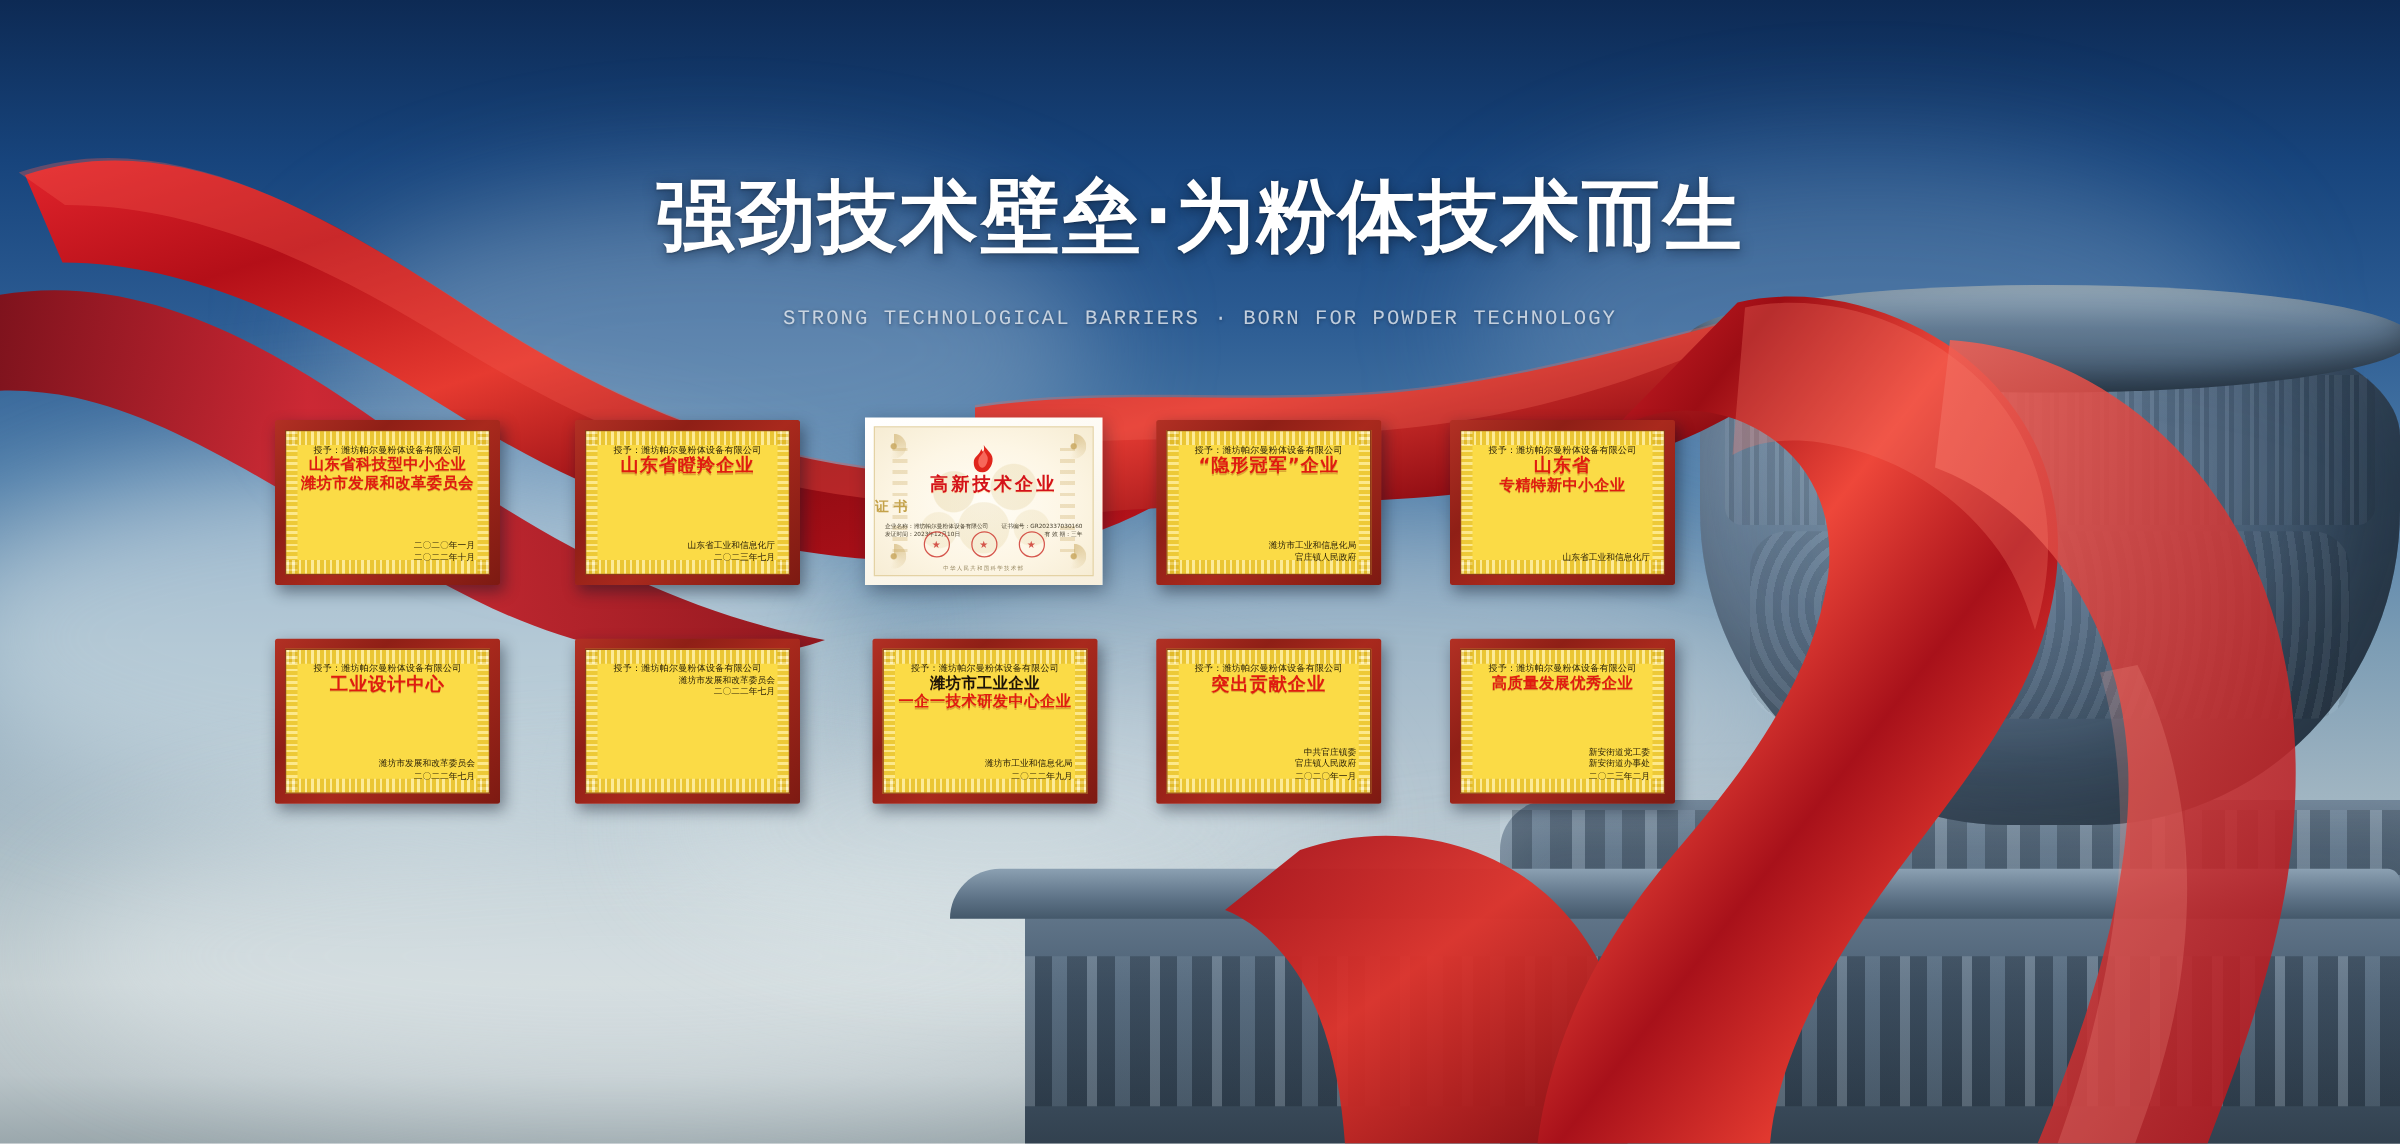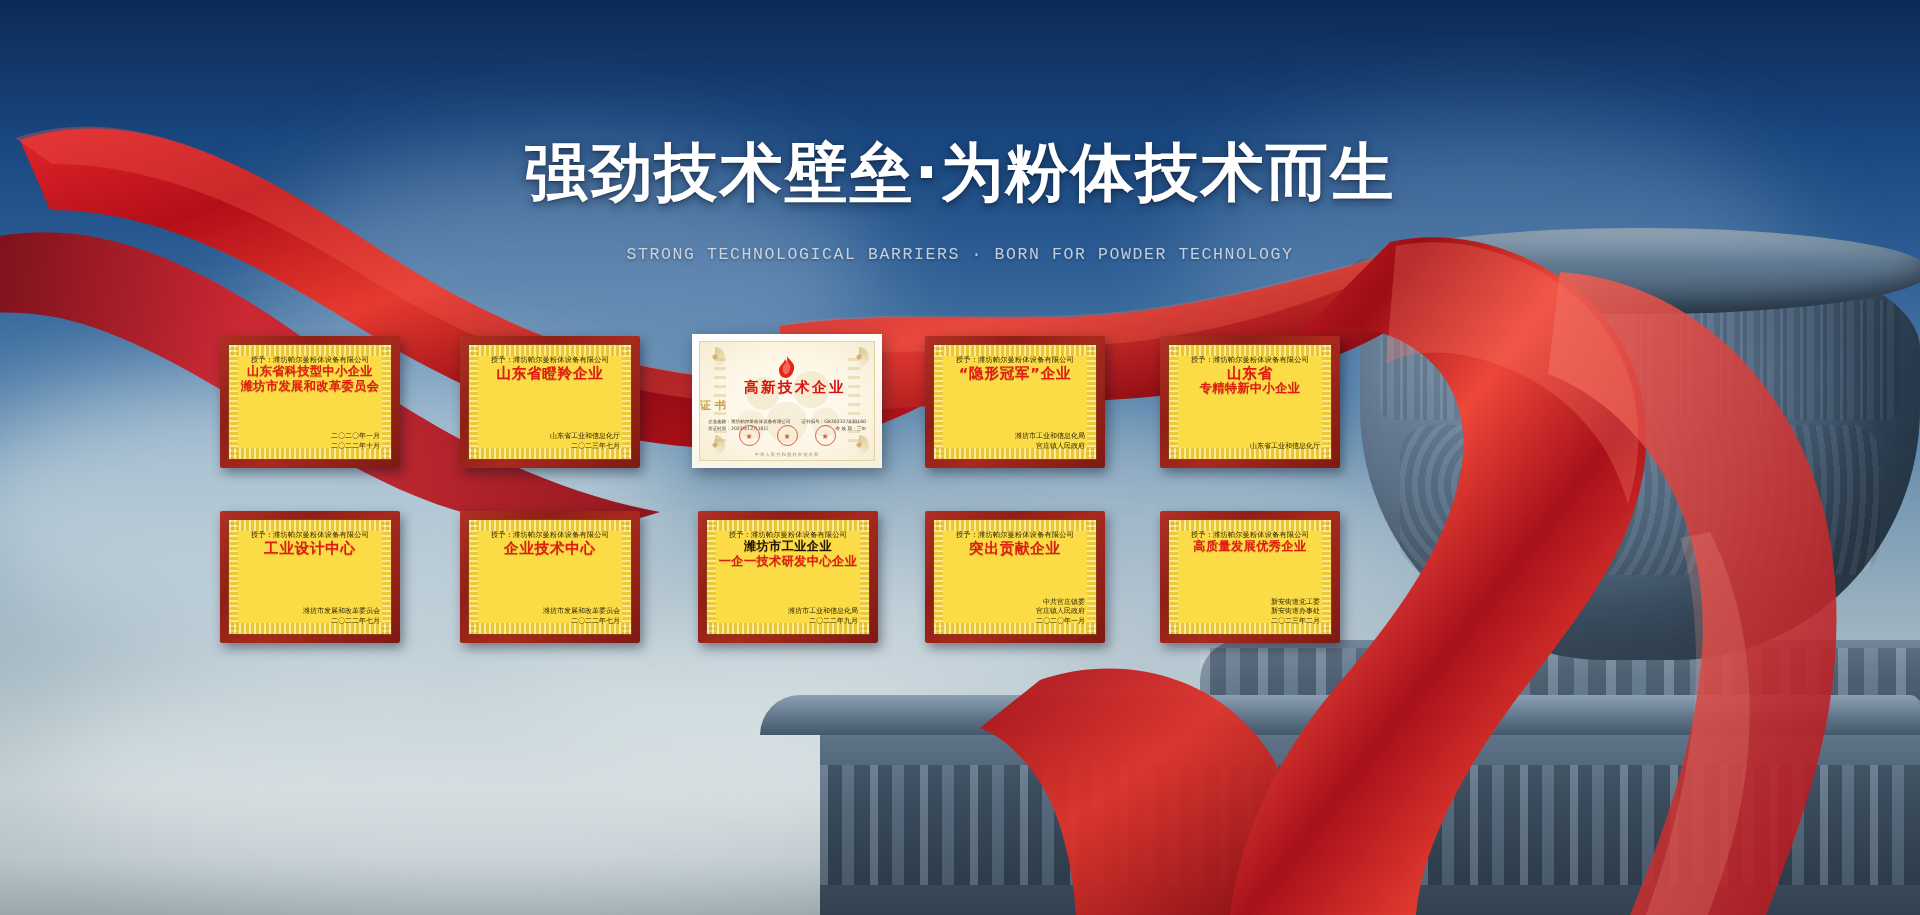--- a/index.html
+++ b/index.html
@@ -586,23 +586,20 @@
             <div>二〇二二年七月</div>
           </div>
         </div>
       </div>
 
       <div class="plaque" style="left:460px;">
         <div class="inner">
           <div class="edgeL"></div>
           <div class="edgeR"></div>
           <div class="p-award">授予：潍坊帕尔曼粉体设备有限公司</div>
-          <div class="p-title">
-            <div class="ln">企业技术中心</div>
-          </div>
           <div class="p-issuer">
             <div>潍坊市发展和改革委员会</div>
             <div>二〇二二年七月</div>
           </div>
         </div>
       </div>
 
       <div class="plaque" style="left:698px;">
         <div class="inner">
           <div class="edgeL"></div>

